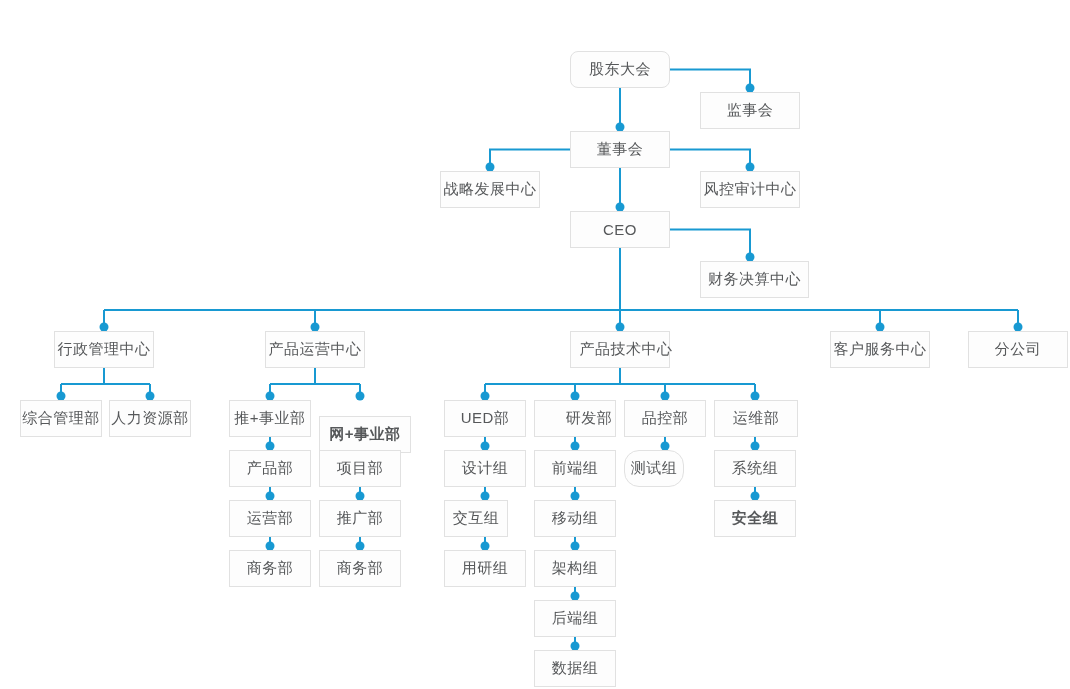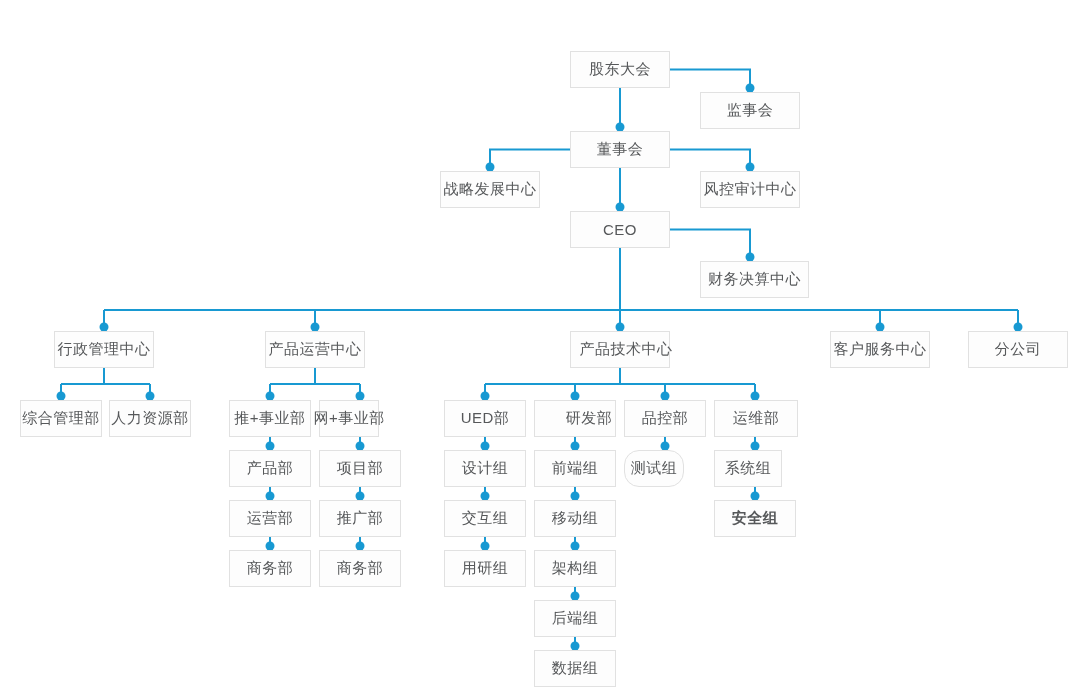--- a/index.html
+++ b/index.html
@@ -76,51 +76,51 @@
       <circle cx="61" cy="396" r="4.5" fill="#1899d2"></circle>
       <circle cx="150" cy="396" r="4.5" fill="#1899d2"></circle>
       <circle cx="270" cy="396" r="4.5" fill="#1899d2"></circle>
       <circle cx="360" cy="396" r="4.5" fill="#1899d2"></circle>
       <circle cx="485" cy="396" r="4.5" fill="#1899d2"></circle>
       <circle cx="575" cy="396" r="4.5" fill="#1899d2"></circle>
       <circle cx="665" cy="396" r="4.5" fill="#1899d2"></circle>
       <circle cx="755" cy="396" r="4.5" fill="#1899d2"></circle>
     </svg>
   <div id="nodes">
-      <div class="org-node" style="left: 570px; top: 51px; width: 100px; height: 37px;">股东大会</div>
+      <div class="org-node" style="left: 570px; top: 51px; width: 100px; height: 37px; border-radius: 8px;">股东大会</div>
       <div class="org-node" style="left: 700px; top: 92px; width: 100px; height: 37px;">监事会</div>
       <div class="org-node" style="left: 570px; top: 131px; width: 100px; height: 37px;">董事会</div>
       <div class="org-node" style="left: 440px; top: 171px; width: 100px; height: 37px;">战略发展中心</div>
       <div class="org-node" style="left: 700px; top: 171px; width: 100px; height: 37px;">风控审计中心</div>
       <div class="org-node" style="left: 570px; top: 211px; width: 100px; height: 37px;">CEO</div>
       <div class="org-node" style="left: 700px; top: 261px; width: 109px; height: 37px;">财务决算中心</div>
       <div class="org-node" style="left: 54px; top: 331px; width: 100px; height: 37px;">行政管理中心</div>
       <div class="org-node" style="left: 265px; top: 331px; width: 100px; height: 37px;">产品运营中心</div>
       <div class="org-node" style="left: 570px; top: 331px; width: 100px; height: 37px; padding-left: 12px;">产品技术中心</div>
       <div class="org-node" style="left: 830px; top: 331px; width: 100px; height: 37px;">客户服务中心</div>
       <div class="org-node" style="left: 968px; top: 331px; width: 100px; height: 37px;">分公司</div>
       <div class="org-node" style="left: 20px; top: 400px; width: 82px; height: 37px;">综合管理部</div>
       <div class="org-node" style="left: 109px; top: 400px; width: 82px; height: 37px;">人力资源部</div>
       <div class="org-node" style="left: 229px; top: 400px; width: 82px; height: 37px;">推+事业部</div>
-      <div class="org-node" style="left: 319px; top: 400px; width: 60px; height: 37px;">网+事业部</div>
+      <div class="org-node" style="left: 319px; top: 416px; width: 92px; height: 37px; font-weight: bold;">网+事业部</div>
       <div class="org-node" style="left: 229px; top: 450px; width: 82px; height: 37px;">产品部</div>
       <div class="org-node" style="left: 229px; top: 500px; width: 82px; height: 37px;">运营部</div>
       <div class="org-node" style="left: 229px; top: 550px; width: 82px; height: 37px;">商务部</div>
       <div class="org-node" style="left: 319px; top: 450px; width: 82px; height: 37px;">项目部</div>
       <div class="org-node" style="left: 319px; top: 500px; width: 82px; height: 37px;">推广部</div>
       <div class="org-node" style="left: 319px; top: 550px; width: 82px; height: 37px;">商务部</div>
       <div class="org-node" style="left: 444px; top: 400px; width: 82px; height: 37px;">UED部</div>
       <div class="org-node" style="left: 444px; top: 450px; width: 82px; height: 37px;">设计组</div>
-      <div class="org-node" style="left: 444px; top: 500px; width: 82px; height: 37px;">交互组</div>
+      <div class="org-node" style="left: 444px; top: 500px; width: 64px; height: 37px;">交互组</div>
       <div class="org-node" style="left: 444px; top: 550px; width: 82px; height: 37px;">用研组</div>
       <div class="org-node" style="left: 534px; top: 400px; width: 82px; height: 37px; padding-left: 28px;">研发部</div>
       <div class="org-node" style="left: 534px; top: 450px; width: 82px; height: 37px;">前端组</div>
       <div class="org-node" style="left: 534px; top: 500px; width: 82px; height: 37px;">移动组</div>
       <div class="org-node" style="left: 534px; top: 550px; width: 82px; height: 37px;">架构组</div>
       <div class="org-node" style="left: 534px; top: 600px; width: 82px; height: 37px;">后端组</div>
       <div class="org-node" style="left: 534px; top: 650px; width: 82px; height: 37px;">数据组</div>
       <div class="org-node" style="left: 624px; top: 400px; width: 82px; height: 37px;">品控部</div>
       <div class="org-node" style="left: 624px; top: 450px; width: 60px; height: 37px; border-radius: 15px;">测试组</div>
       <div class="org-node" style="left: 714px; top: 400px; width: 84px; height: 37px;">运维部</div>
-      <div class="org-node" style="left: 714px; top: 450px; width: 68px; height: 37px;">系统组</div>
+      <div class="org-node" style="left: 714px; top: 450px; width: 82px; height: 37px;">系统组</div>
       <div class="org-node" style="left: 714px; top: 500px; width: 82px; height: 37px; font-weight: bold;">安全组</div>
     </div>
 </div>
 
 </body></html>

